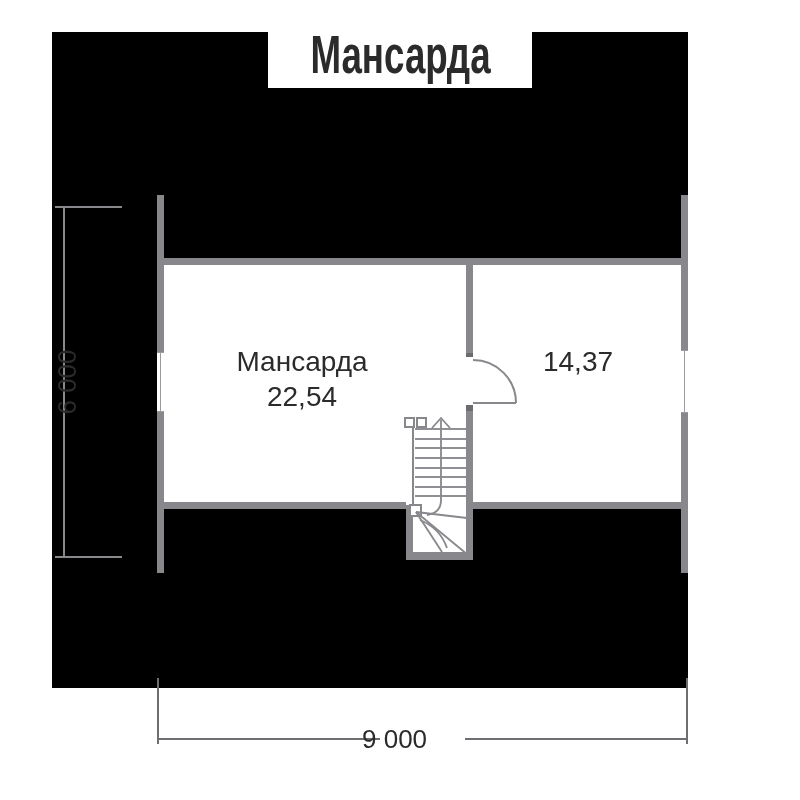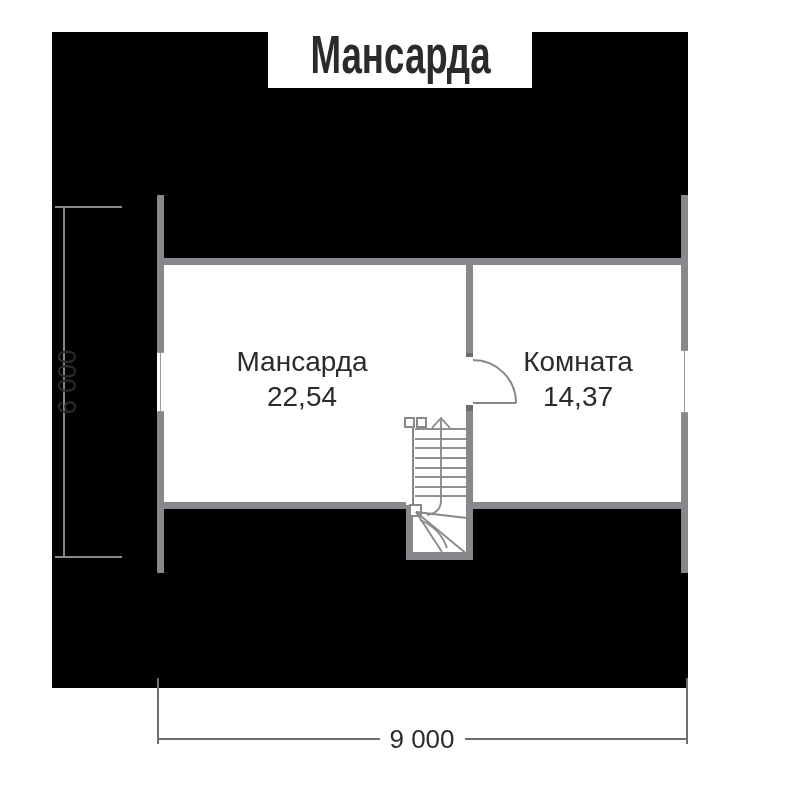--- a/index.html
+++ b/index.html
@@ -71,21 +71,21 @@
     color:#2b2b2b;font-size:26px;line-height:30px;text-align:center;
     transform:rotate(-90deg);transform-origin:50% 50%;white-space:nowrap;
   }
   .hdim{background:#6e6e73;}
   .hdim-line-left{left:158px;top:738px;width:222px;height:2px;}
   .hdim-line-right{left:465px;top:738px;width:223px;height:2px;}
   .hdim-tick-left{left:157px;top:678px;width:2px;height:66px;}
   .hdim-tick-right{left:686px;top:678px;width:2px;height:66px;}
   .hdim-label{
     left:362px;top:724px;width:120px;height:30px;
-    color:#2b2b2b;font-size:26px;line-height:30px;text-align:center;white-space:nowrap;
+    color:#2b2b2b;font-size:26px;line-height:30px;text-align:left;white-space:nowrap;
   }
 </style>
 </head>
 <body>
 
 <div id="stage">
 
   <div class="abs roof-fill"></div>
 
   <div class="abs title-box"></div>
@@ -147,21 +147,20 @@
       <path d="M7,51 L50,51"></path>
       <path d="M50,51 A43,43 0 0 0 7,8"></path>
     </g>
   </svg>
 
   <div class="abs room-label label-left">
     <div>Мансарда</div>
     <div>22,54</div>
   </div>
   <div class="abs room-label label-right">
-    <div>Комната</div>
     <div>14,37</div>
   </div>
 
   <div class="abs dim vdim-line"></div>
   <div class="abs dim vdim-tick-top"></div>
   <div class="abs dim vdim-tick-bottom"></div>
   <div class="abs vdim-label">6 000</div>
 
   <div class="abs hdim hdim-line-left"></div>
   <div class="abs hdim hdim-line-right"></div>

